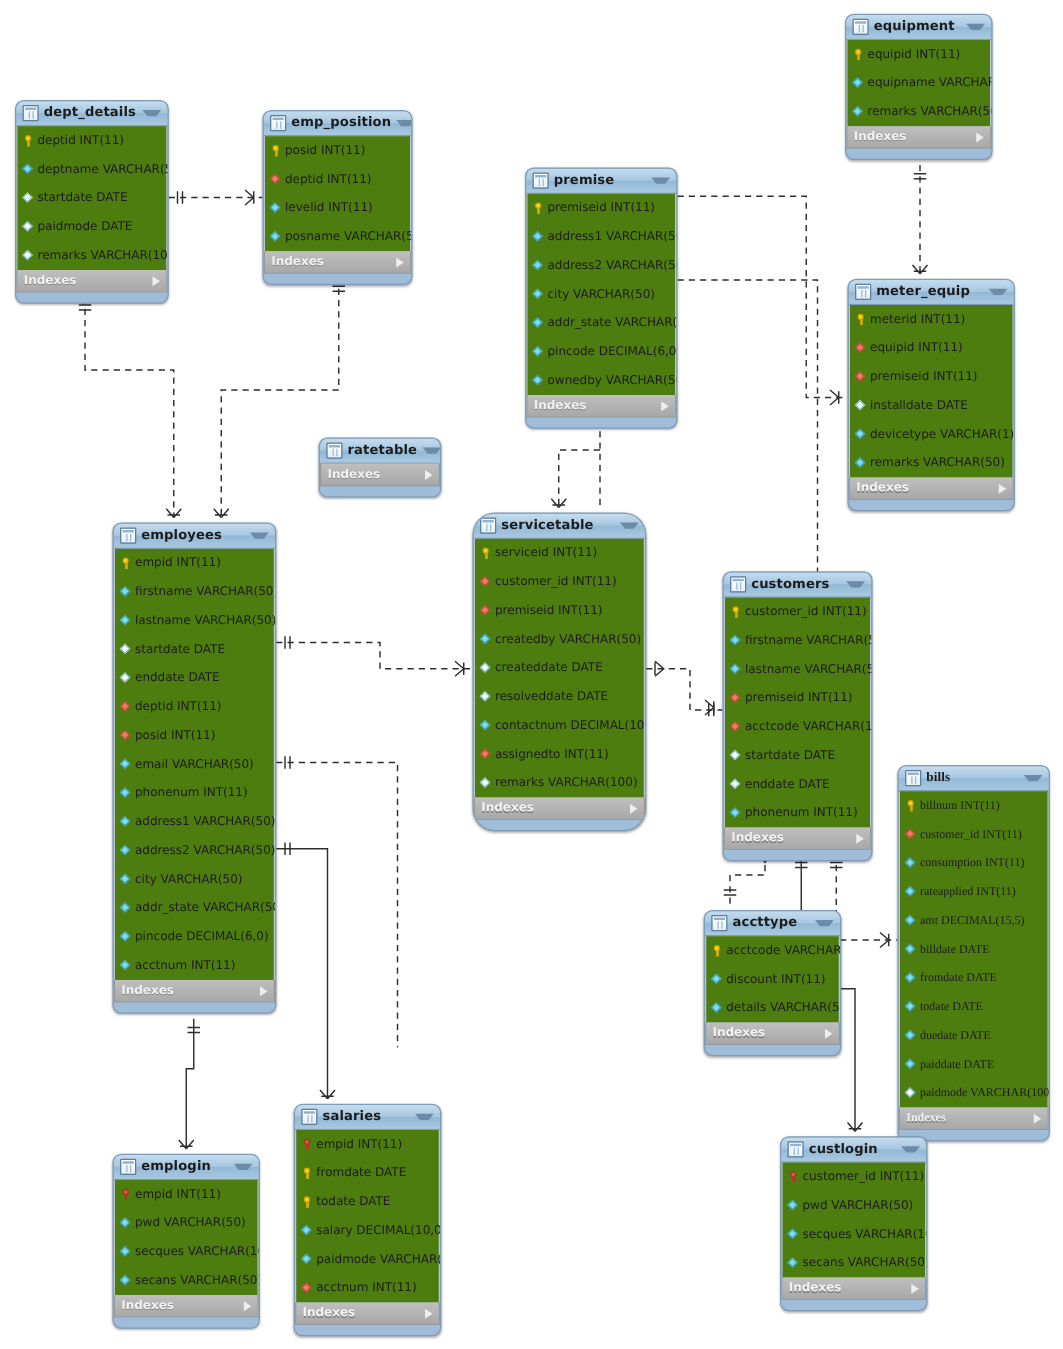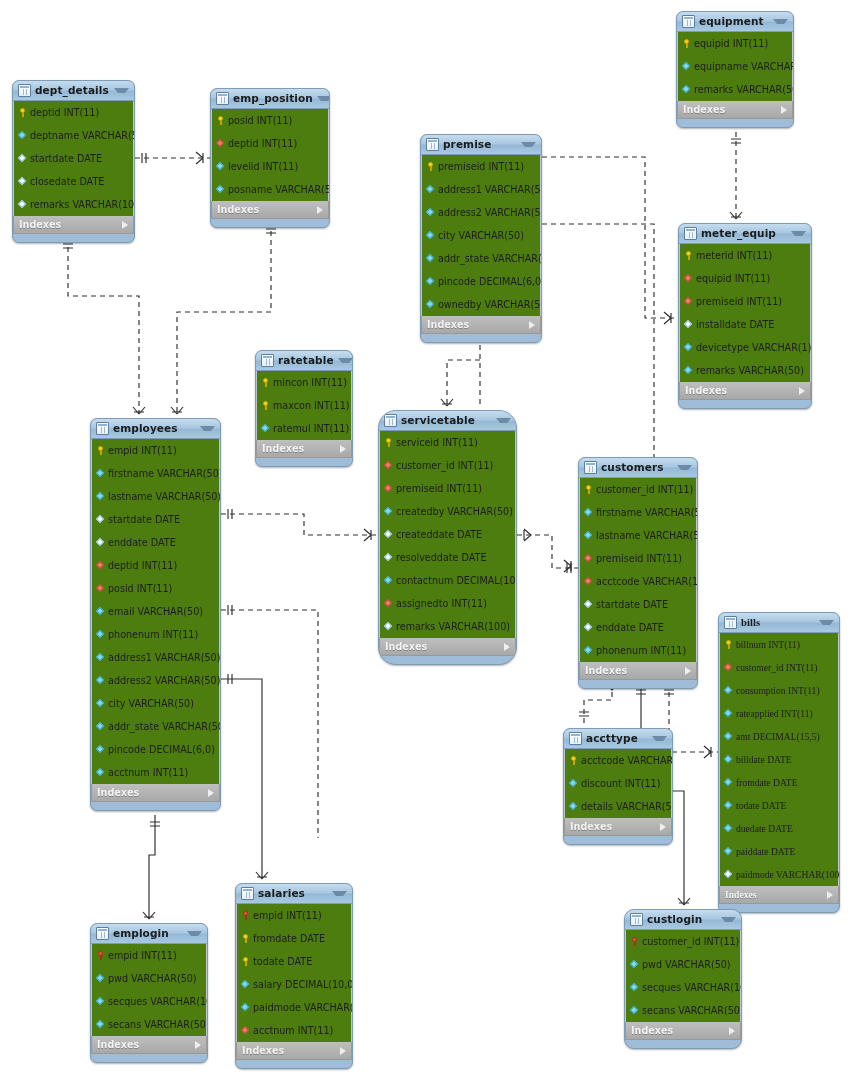--- a/index.html
+++ b/index.html
@@ -247,21 +247,21 @@
           <div class="col">
             <span class="mark m-nn"></span>
             <span>deptname VARCHAR(50)</span>
           </div>
           <div class="col">
             <span class="mark m-null"></span>
             <span>startdate DATE</span>
           </div>
           <div class="col">
             <span class="mark m-null"></span>
-            <span>closedate DATE</span>
+            <span>paidmode DATE</span>
           </div>
           <div class="col">
             <span class="mark m-null"></span>
             <span>remarks VARCHAR(100)</span>
           </div>
         </div>
         <div class="idx">
           <span class="lbl">Indexes</span>
           <span class="arr"></span>
         </div>
@@ -396,34 +396,20 @@
         <div class="idx">
           <span class="lbl">Indexes</span>
           <span class="arr"></span>
         </div>
       </div>
       <div class="tbl" style="left: 255px; top: 350px; width: 98px;">
         <div class="hdr">
           <span class="tbl-ico"></span>
           <span class="tname">ratetable</span>
           <span class="caret"></span>
-        </div>
-        <div class="cols">
-          <div class="col">
-            <span class="mark m-pk"></span>
-            <span>mincon INT(11)</span>
-          </div>
-          <div class="col">
-            <span class="mark m-pk"></span>
-            <span>maxcon INT(11)</span>
-          </div>
-          <div class="col">
-            <span class="mark m-nn"></span>
-            <span>ratemul INT(11)</span>
-          </div>
         </div>
         <div class="idx">
           <span class="lbl">Indexes</span>
           <span class="arr"></span>
         </div>
       </div>
       <div class="tbl" style="left: 90px; top: 418px; width: 131px;">
         <div class="hdr">
           <span class="tbl-ico"></span>
           <span class="tname">employees</span>
@@ -731,21 +717,21 @@
           <div class="col">
             <span class="mark m-nn"></span>
             <span>secans VARCHAR(50)</span>
           </div>
         </div>
         <div class="idx">
           <span class="lbl">Indexes</span>
           <span class="arr"></span>
         </div>
       </div>
-      <div class="tbl" style="left: 624px; top: 909px; width: 118px; border-radius: 10px;">
+      <div class="tbl" style="left: 624px; top: 909px; width: 118px;">
         <div class="hdr">
           <span class="tbl-ico"></span>
           <span class="tname">custlogin</span>
           <span class="caret"></span>
         </div>
         <div class="cols">
           <div class="col">
             <span class="mark m-pkfk"></span>
             <span>customer_id INT(11)</span>
           </div>

